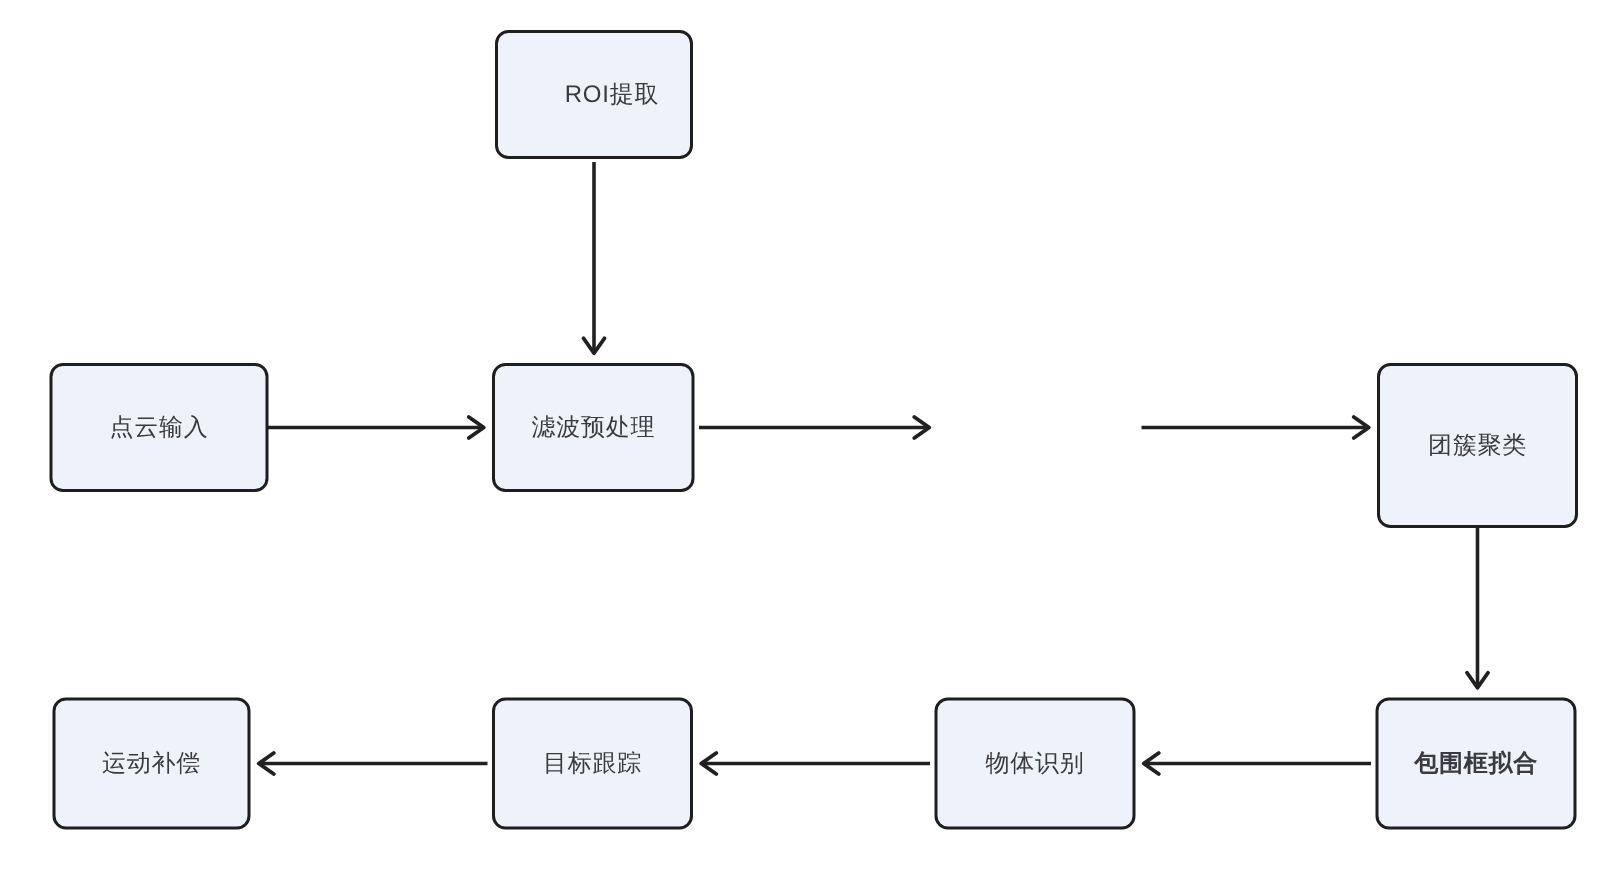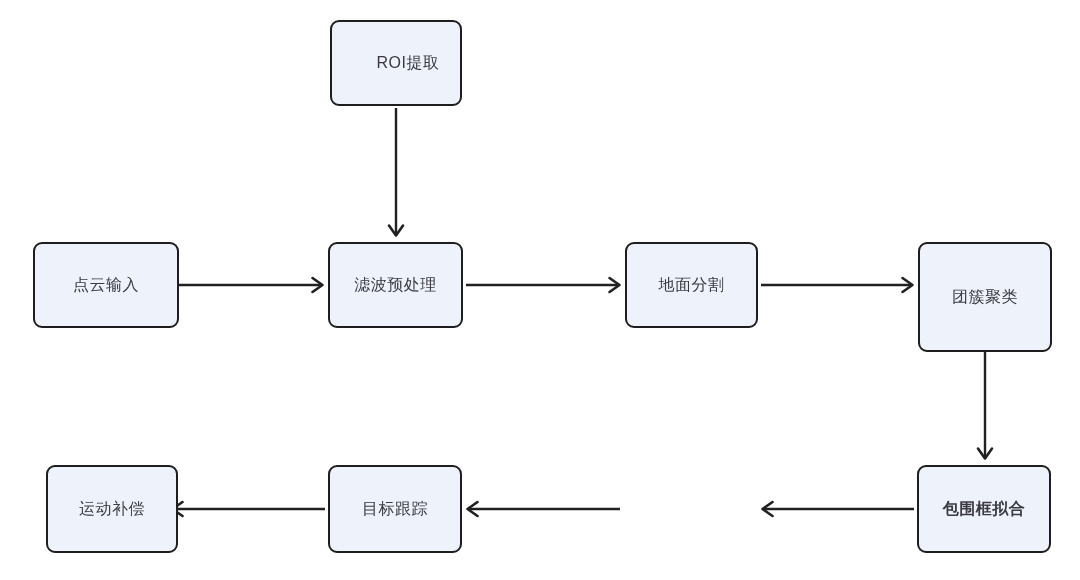--- a/index.html
+++ b/index.html
@@ -37,21 +37,21 @@
     font-size: 16px;
     letter-spacing: 0.5px;
     color: #3a3a40;
   }
   
   .node-roi     { left: 330px; top: 20px;  width: 132px; height: 86px; padding-left: 24px; }
   .node-input   { left: 33px;  top: 242px; width: 146px; height: 86px; }
   .node-filter  { left: 328px; top: 242px; width: 135px; height: 86px; }
   .node-ground  { left: 625px; top: 242px; width: 133px; height: 86px; }
   .node-cluster { left: 918px; top: 242px; width: 134px; height: 110px; }
-  .node-motion  { left: 46px;  top: 465px; width: 132px; height: 88px; }
+  .node-motion  { left: 35px;  top: 465px; width: 132px; height: 88px; }
   .node-track   { left: 328px; top: 465px; width: 134px; height: 88px; }
   .node-object  { left: 623px; top: 465px; width: 134px; height: 88px; }
   .node-bbox    { left: 917px; top: 465px; width: 134px; height: 88px; font-weight: bold; }
 </style>
 </head>
 <body>
 
 <div class="canvas">
 
   <svg class="edges-layer" width="1080" height="580" viewBox="0 0 1080 580" xmlns="http://www.w3.org/2000/svg">
@@ -68,19 +68,19 @@
       <line x1="985" y1="331" x2="985" y2="458" marker-end="url(#chevron)"></line>
       <line x1="914" y1="509" x2="763" y2="509" marker-end="url(#chevron)"></line>
       <line x1="620" y1="509" x2="468" y2="509" marker-end="url(#chevron)"></line>
       <line x1="325" y1="509" x2="173" y2="509" marker-end="url(#chevron)"></line>
     </g>
   </svg>
 
   <div class="node node-roi">ROI提取</div>
   <div class="node node-input">点云输入</div>
   <div class="node node-filter">滤波预处理</div>
-  <div class="node node-ground">地面分割</div>
   <div class="node node-cluster">团簇聚类</div>
   <div class="node node-motion">运动补偿</div>
   <div class="node node-track">目标跟踪</div>
+  <div class="node node-object">物体识别</div>
   <div class="node node-bbox">包围框拟合</div>
 
 </div>
 
 </body></html>

